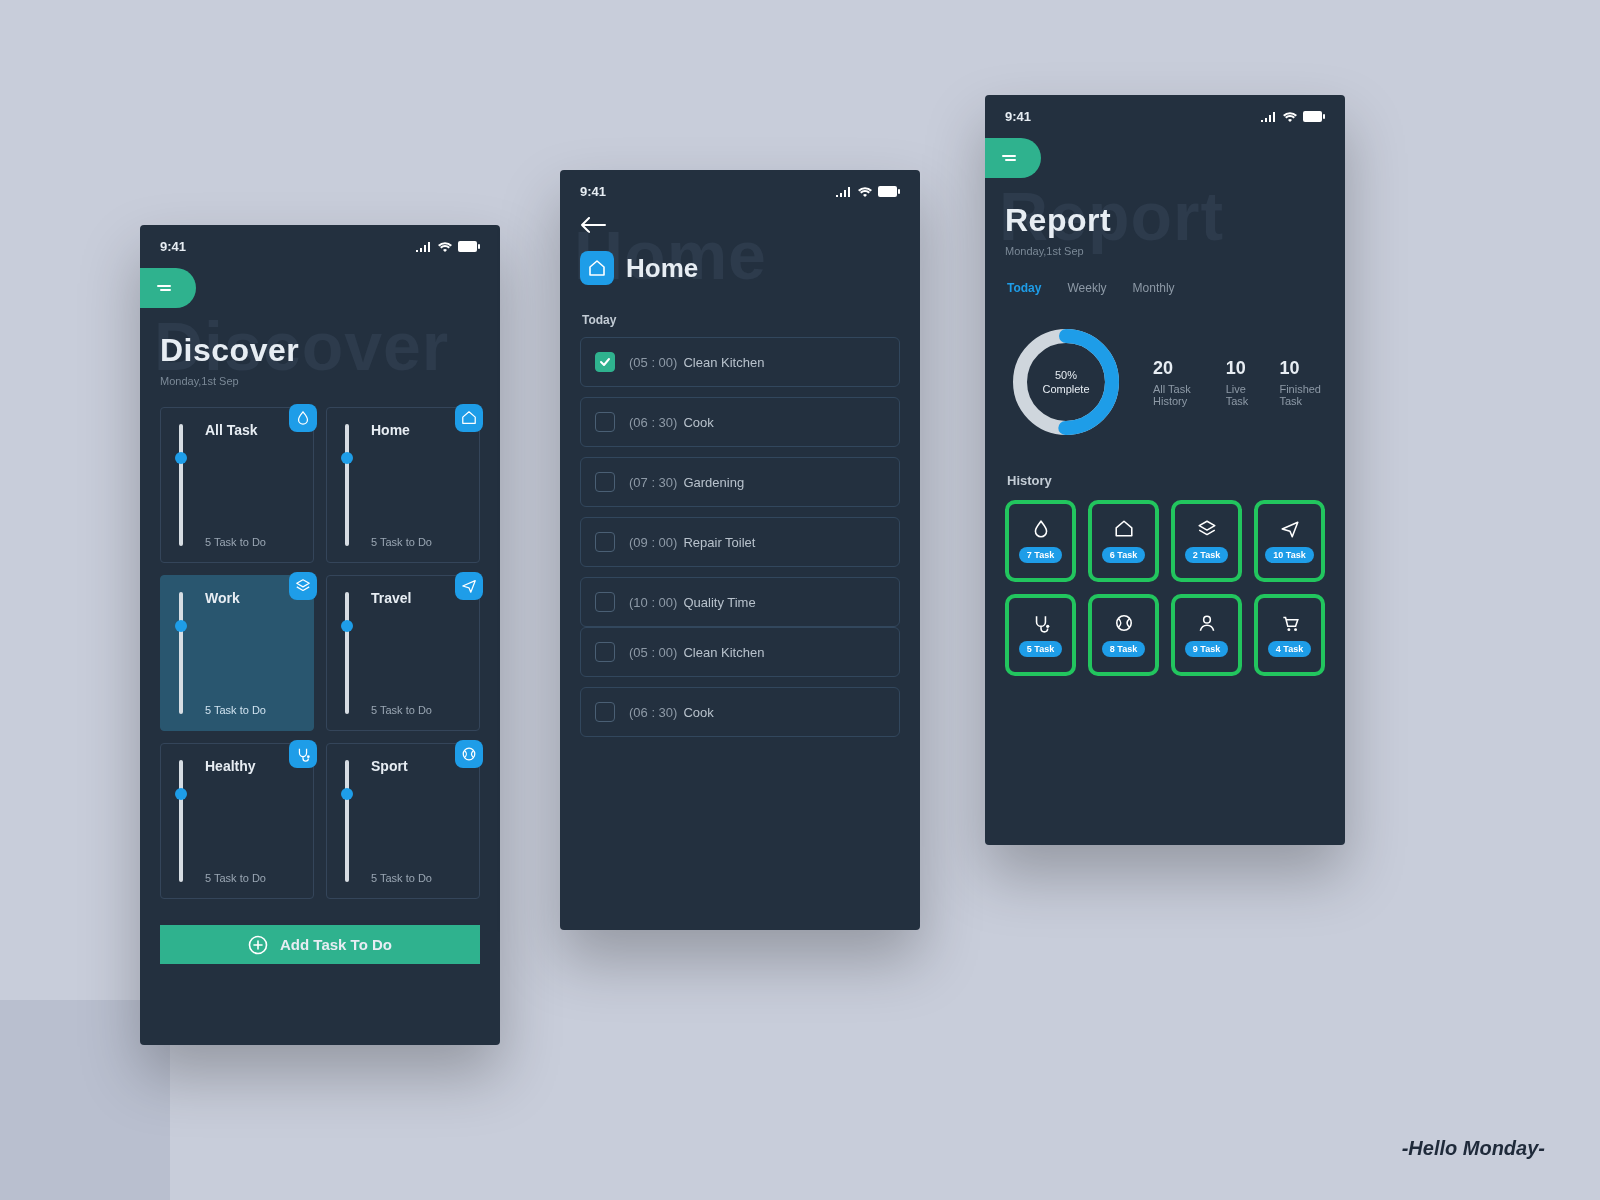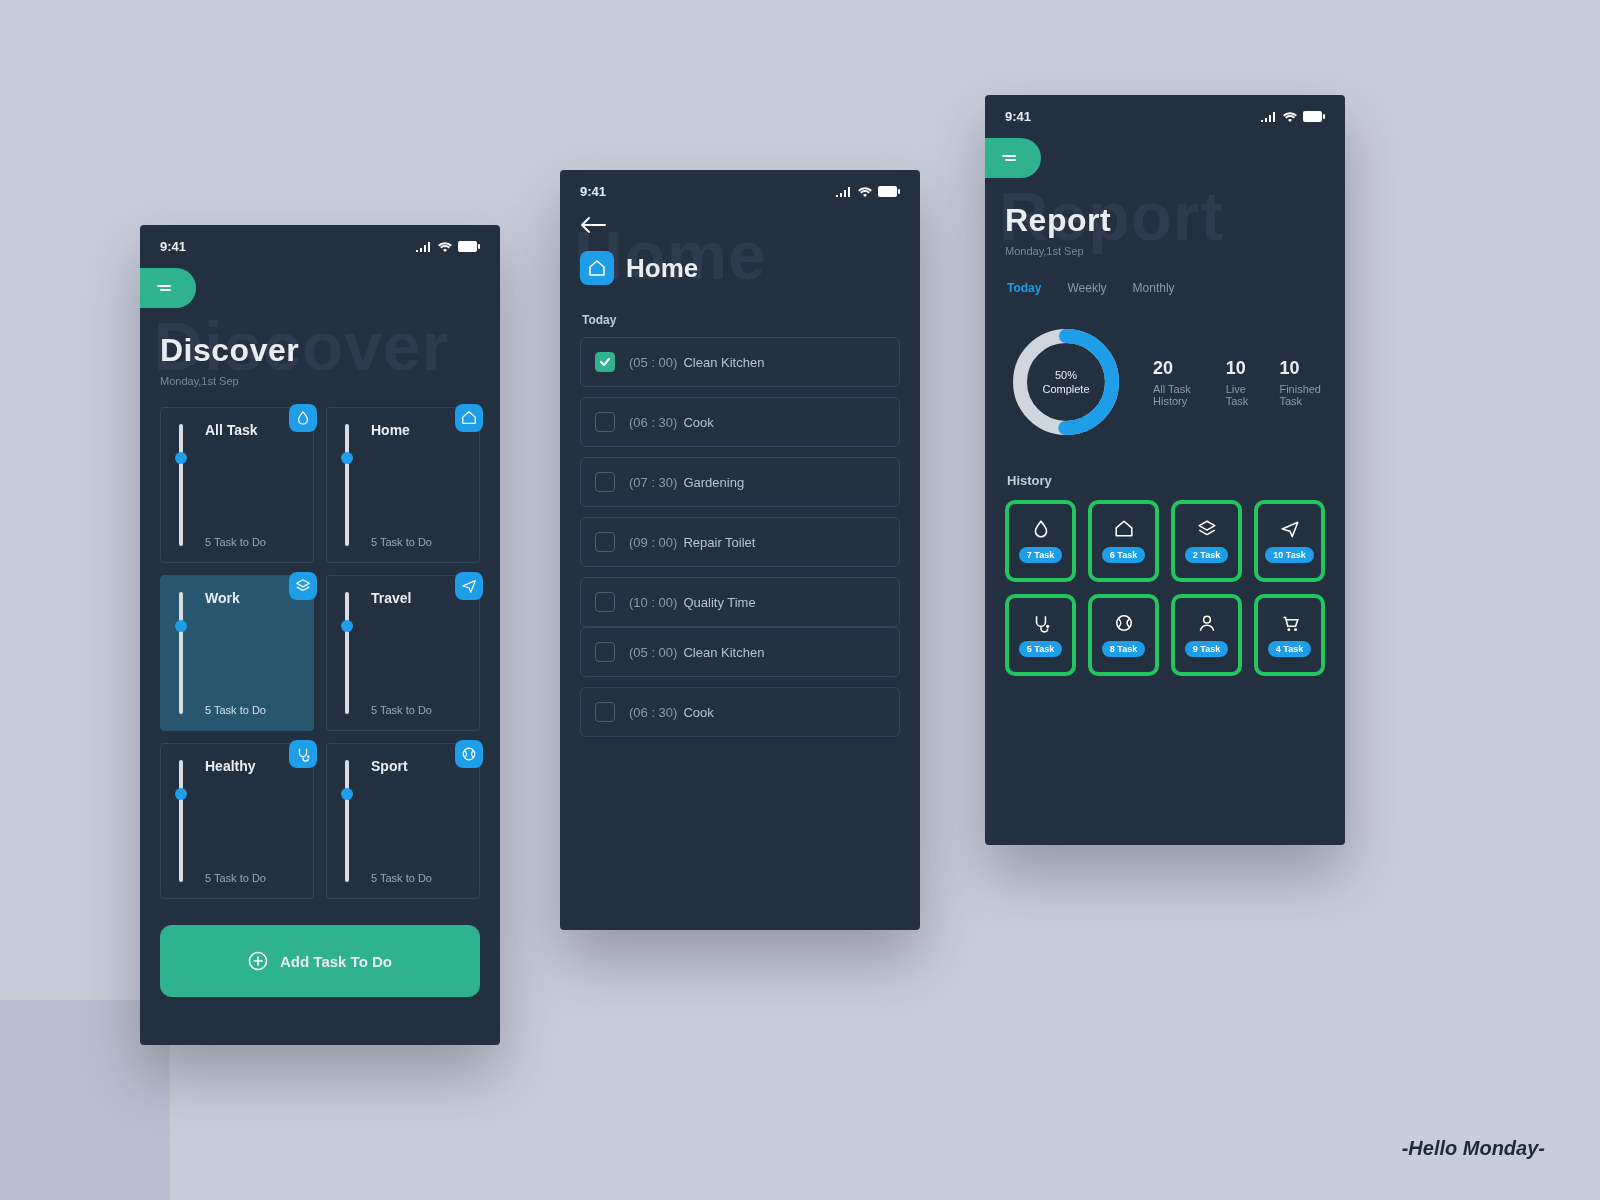--- a/index.html
+++ b/index.html
@@ -93,21 +93,21 @@
   .cat-card .name { font-size:14px; font-weight:700; }
   .cat-card .count { position:absolute; left:44px; bottom:14px; font-size:11px; color:#9aa6b3; }
   .cat-card.active .count { color:#cfe2ef; }
   .cat-badge {
     position:absolute; right:-4px; top:-4px;
     width:28px; height:28px; border-radius:8px;
     background:#1e9de8; display:flex; align-items:center; justify-content:center;
   }
   .cta {
     margin: 8px 20px 0;
-    height:72px; background:#2fb28e; border-radius:12px;
+    height:39px; background:#2fb28e; border-radius:0;
     display:flex; align-items:center; justify-content:center; gap:12px;
     font-weight:700; font-size:15px;
   }
 
   
   .back-arrow { padding:10px 20px 0; }
   .home-head {
     position:relative; z-index:1; display:flex; align-items:center; gap:12px;
     padding: 14px 20px 18px;
   }

